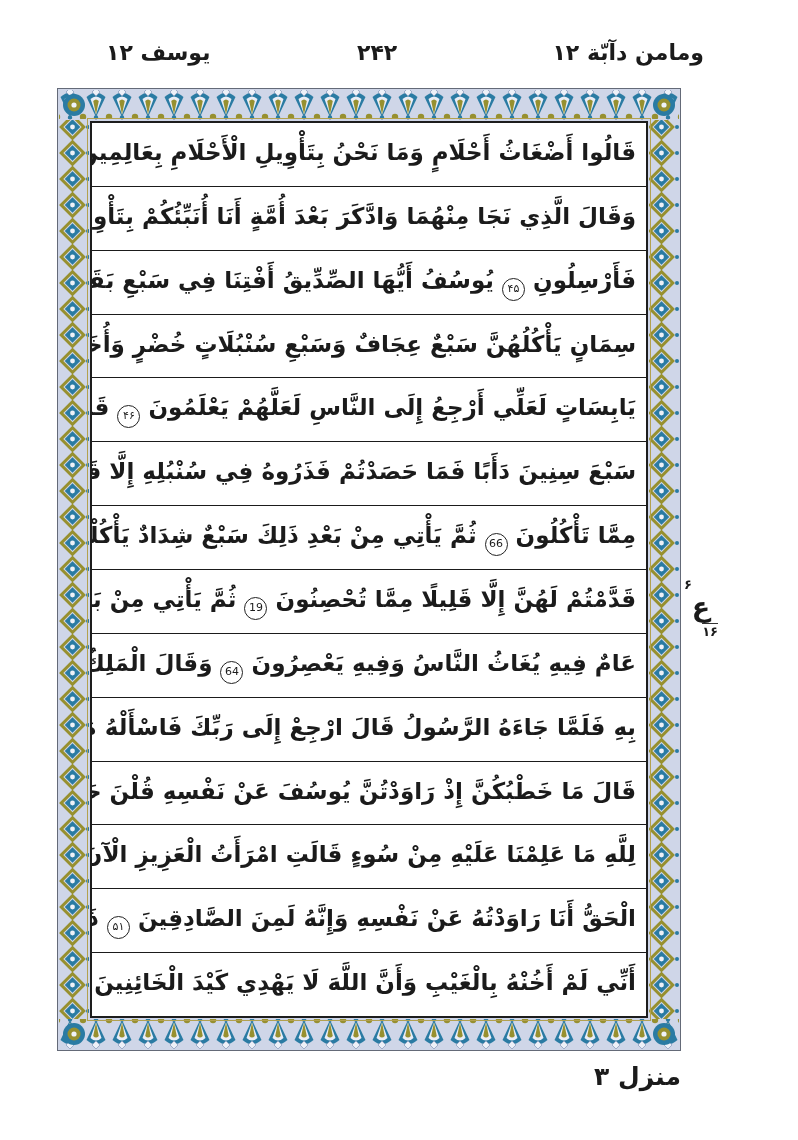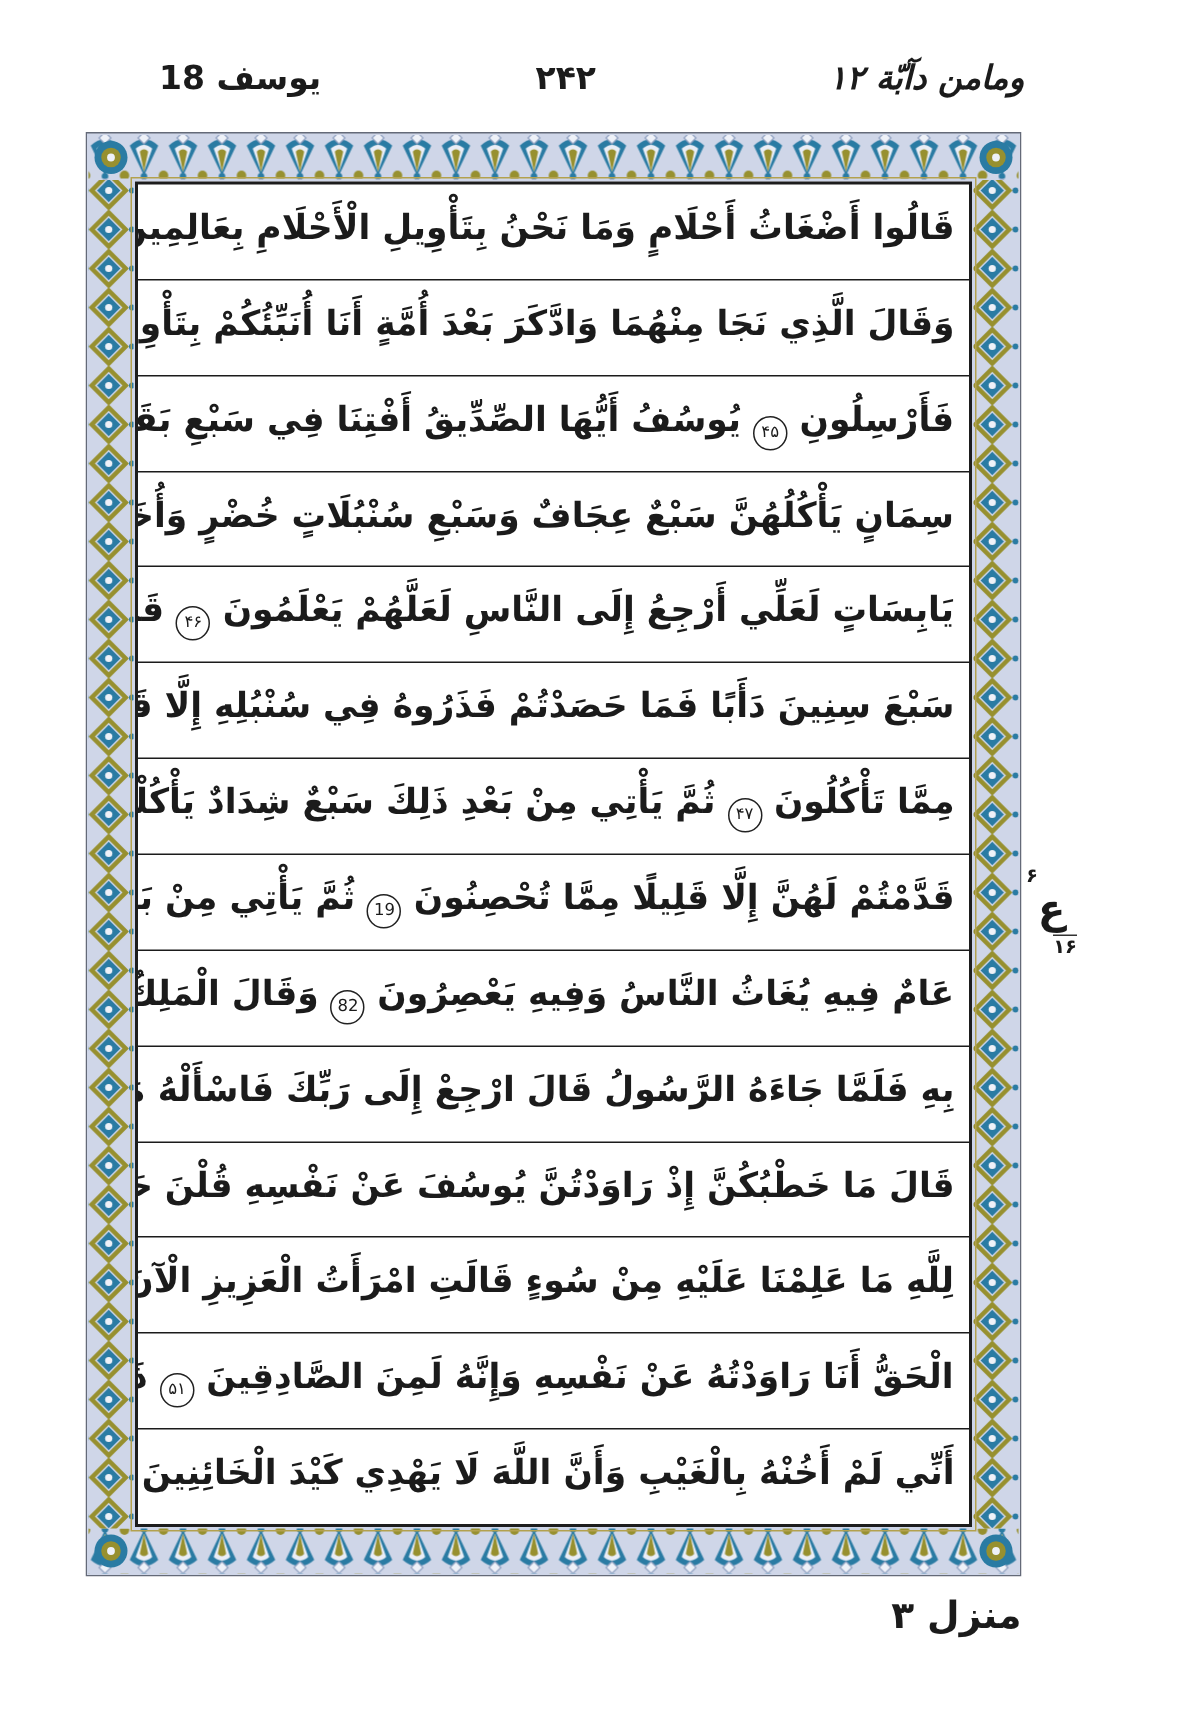--- a/index.html
+++ b/index.html
@@ -1,20 +1,20 @@
 <!DOCTYPE html>
 <html lang="ar"><head>
 <meta charset="utf-8">
 <style>
   html,body{margin:0;padding:0;background:#ffffff;}
   #page{position:relative;width:798px;height:1140px;background:#ffffff;overflow:hidden;
         font-family:"DejaVu Sans",sans-serif;color:#1b1b1b;}
   
   .hdr{position:absolute;top:40px;font-size:22px;font-weight:bold;direction:rtl;white-space:nowrap;}
-  #hdr-right{right:115px;font-style:italic;}
+  #hdr-right{right:94px;}
   #hdr-center{left:357px;width:84px;text-align:left;}
   #hdr-left{left:106px;}
   
   #frame{position:absolute;left:57px;top:88px;width:624px;height:963px;}
   #frame svg{position:absolute;left:0;top:0;}
   
   #textbox{position:absolute;left:33px;top:33px;width:554px;height:893px;
            background:#ffffff;border:2px solid #1d1d1d;outline:1px solid #b3a14e;outline-offset:2px;
            display:flex;flex-direction:column;}
   .line{flex:1 1 0;direction:rtl;text-align:justify;text-align-last:justify;
@@ -36,21 +36,21 @@
   #footer{position:absolute;left:57px;top:1062px;width:624px;text-align:right;
           font-size:25px;font-weight:bold;direction:rtl;}
 </style>
 </head>
 <body>
 
 <div id="page">
 
   <div class="hdr" id="hdr-right">ومامن دآبّة ۱۲</div>
   <div class="hdr" id="hdr-center">۲۴۲</div>
-  <div class="hdr" id="hdr-left">يوسف 18</div>
+  <div class="hdr" id="hdr-left">يوسف ۱۲</div>
 
   <div id="frame">
     <svg width="624" height="963" viewBox="0 0 624 963" aria-hidden="true">
       <defs>
         <pattern id="fanDown" width="26" height="31" patternUnits="userSpaceOnUse">
           <rect width="26" height="31" fill="#cfd6e8"></rect>
           <circle cx="0" cy="29" r="3.2" fill="#97902f"></circle>
           <circle cx="26" cy="29" r="3.2" fill="#97902f"></circle>
           <path d="M13 29 L3.5 9 Q13 0.5 22.5 9 Z" fill="#2a7ba3"></path>
           <path d="M13 26.5 L7.5 11 Q13 6 18.5 11 Z" fill="#e9edf6"></path>
@@ -106,23 +106,23 @@
       </g>
     </svg>
 
     <div id="textbox">
         <div class="line"><span>قَالُوا أَضْغَاثُ أَحْلَامٍ وَمَا نَحْنُ بِتَأْوِيلِ الْأَحْلَامِ بِعَالِمِينَ</span> </div>
         <div class="line"><span>وَقَالَ الَّذِي نَجَا مِنْهُمَا وَادَّكَرَ بَعْدَ أُمَّةٍ أَنَا أُنَبِّئُكُمْ بِتَأْوِيلِهِ</span></div>
         <div class="line"><span>فَأَرْسِلُونِ</span> <span class="ayah-badge">۴۵</span> <span>يُوسُفُ أَيُّهَا الصِّدِّيقُ أَفْتِنَا فِي سَبْعِ بَقَرَاتٍ</span></div>
         <div class="line"><span>سِمَانٍ يَأْكُلُهُنَّ سَبْعٌ عِجَافٌ وَسَبْعِ سُنْبُلَاتٍ خُضْرٍ وَأُخَرَ</span></div>
         <div class="line"><span>يَابِسَاتٍ لَعَلِّي أَرْجِعُ إِلَى النَّاسِ لَعَلَّهُمْ يَعْلَمُونَ</span> <span class="ayah-badge">۴۶</span> <span>قَالَ تَزْرَعُونَ</span></div>
         <div class="line"><span>سَبْعَ سِنِينَ دَأَبًا فَمَا حَصَدْتُمْ فَذَرُوهُ فِي سُنْبُلِهِ إِلَّا قَلِيلًا</span></div>
-        <div class="line"><span>مِمَّا تَأْكُلُونَ</span> <span class="ayah-badge">۴۷</span> <span>ثُمَّ يَأْتِي مِنْ بَعْدِ ذَلِكَ سَبْعٌ شِدَادٌ يَأْكُلْنَ مَا</span></div>
+        <div class="line"><span>مِمَّا تَأْكُلُونَ</span> <span class="ayah-badge">66</span> <span>ثُمَّ يَأْتِي مِنْ بَعْدِ ذَلِكَ سَبْعٌ شِدَادٌ يَأْكُلْنَ مَا</span></div>
         <div class="line"><span>قَدَّمْتُمْ لَهُنَّ إِلَّا قَلِيلًا مِمَّا تُحْصِنُونَ</span> <span class="ayah-badge">19</span> <span>ثُمَّ يَأْتِي مِنْ بَعْدِ ذَلِكَ</span></div>
-        <div class="line"><span>عَامٌ فِيهِ يُغَاثُ النَّاسُ وَفِيهِ يَعْصِرُونَ</span> <span class="ayah-badge">82</span> <span>وَقَالَ الْمَلِكُ ائْتُونِي</span></div>
+        <div class="line"><span>عَامٌ فِيهِ يُغَاثُ النَّاسُ وَفِيهِ يَعْصِرُونَ</span> <span class="ayah-badge">64</span> <span>وَقَالَ الْمَلِكُ ائْتُونِي</span></div>
         <div class="line"><span>بِهِ فَلَمَّا جَاءَهُ الرَّسُولُ قَالَ ارْجِعْ إِلَى رَبِّكَ فَاسْأَلْهُ مَا بَالُ</span></div>
         <div class="line"><span>قَالَ مَا خَطْبُكُنَّ إِذْ رَاوَدْتُنَّ يُوسُفَ عَنْ نَفْسِهِ قُلْنَ حَاشَ</span></div>
         <div class="line"><span>لِلَّهِ مَا عَلِمْنَا عَلَيْهِ مِنْ سُوءٍ قَالَتِ امْرَأَتُ الْعَزِيزِ الْآنَ حَصْحَصَ</span></div>
         <div class="line"><span>الْحَقُّ أَنَا رَاوَدْتُهُ عَنْ نَفْسِهِ وَإِنَّهُ لَمِنَ الصَّادِقِينَ</span> <span class="ayah-badge">۵۱</span> <span>ذَلِكَ لِيَعْلَمَ</span></div>
         <div class="line"><span>أَنِّي لَمْ أَخُنْهُ بِالْغَيْبِ وَأَنَّ اللَّهَ لَا يَهْدِي كَيْدَ الْخَائِنِينَ</span> </div>
       </div>
   </div>
 
   <div id="ruku">
     <span class="small offset-r">۶</span>

